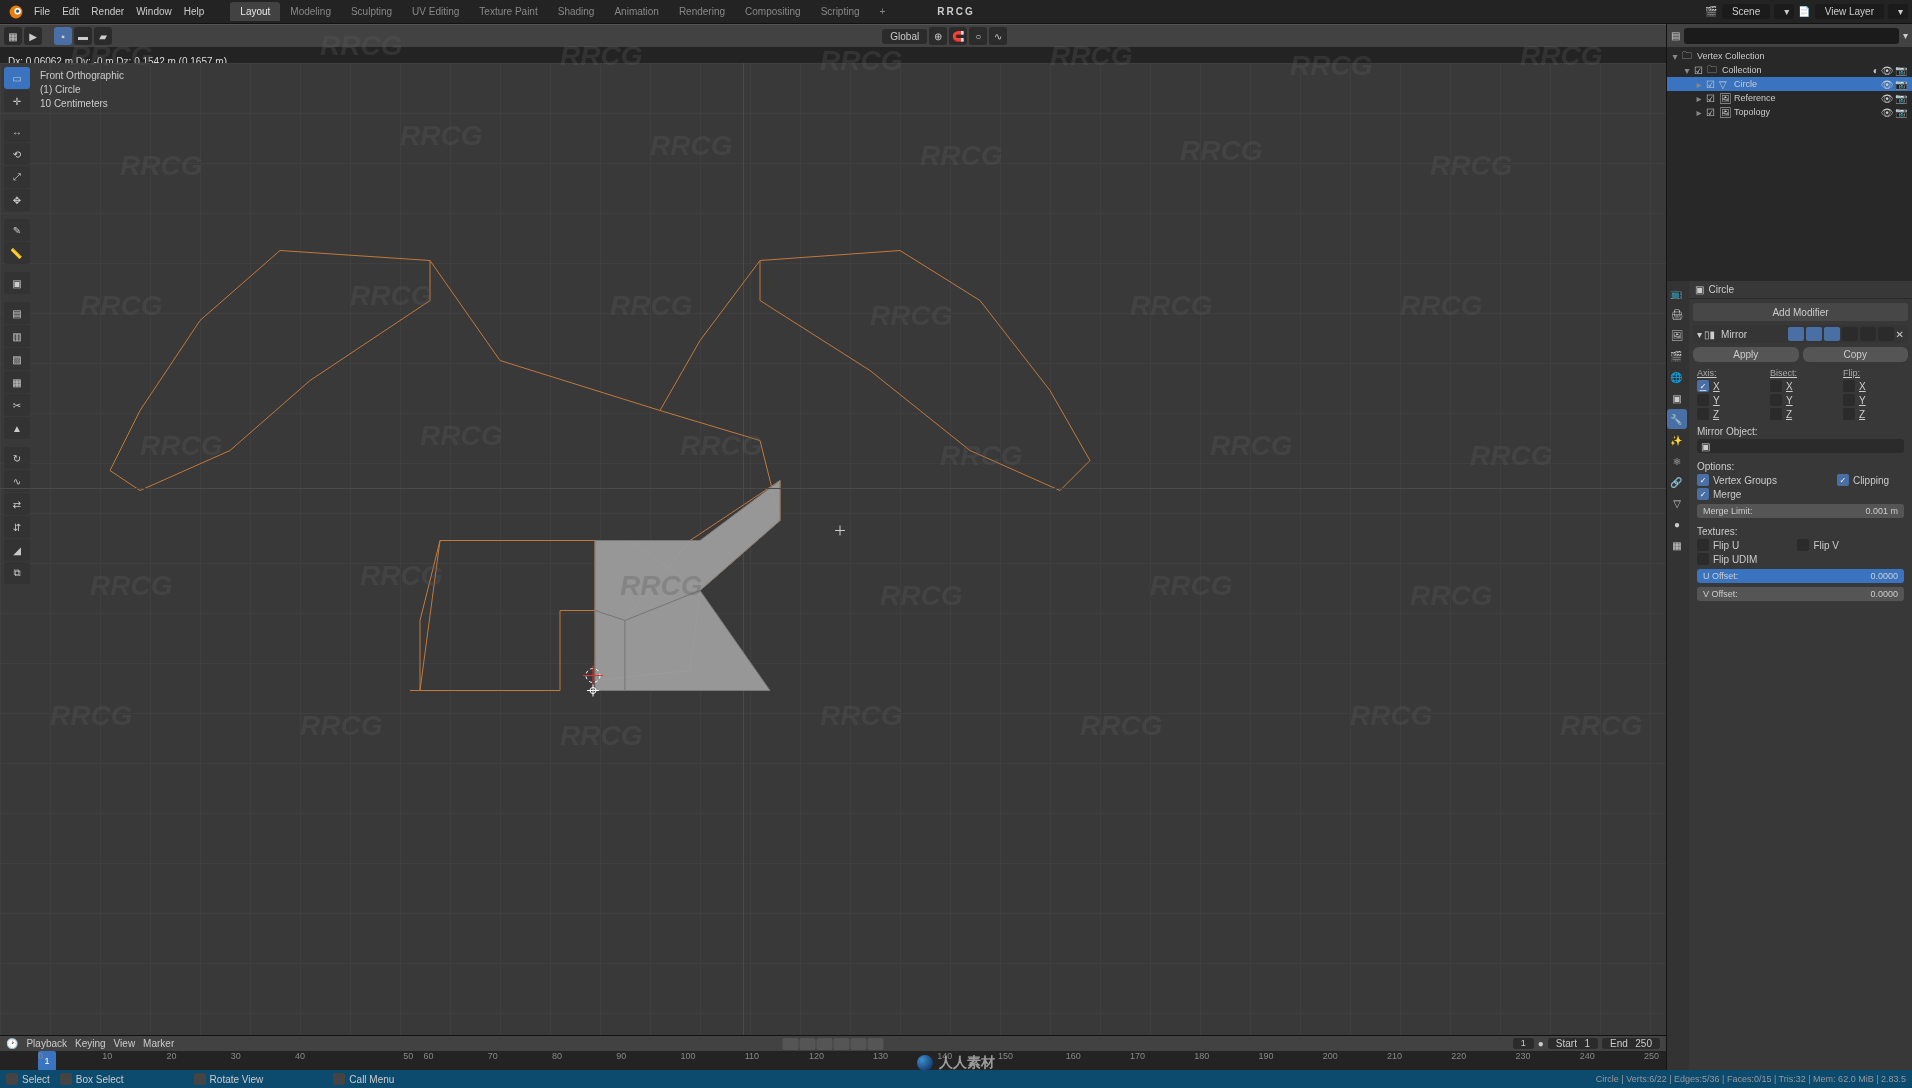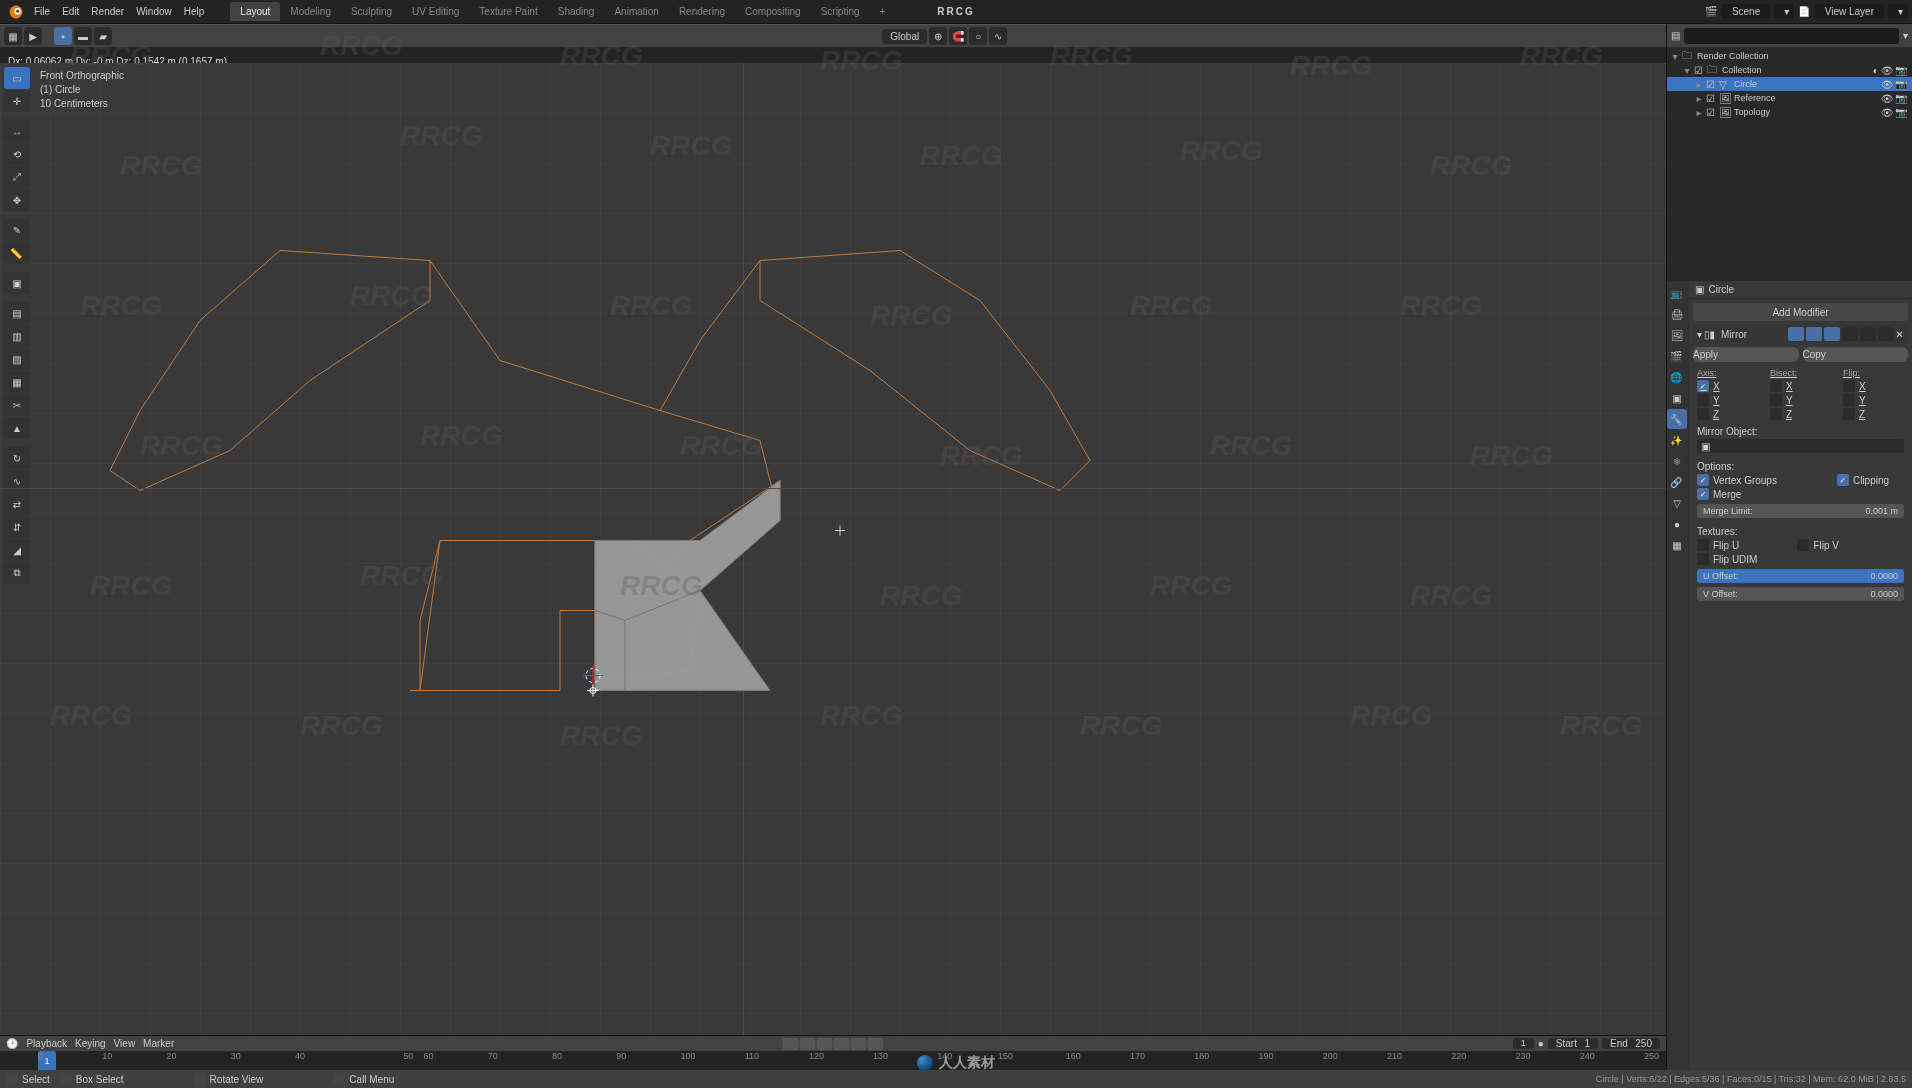--- a/index.html
+++ b/index.html
@@ -66,21 +66,21 @@
 .props-tabs .pt { width:20px; height:20px; border-radius:3px; display:flex; align-items:center; justify-content:center; }
 .props-tabs .pt.active { background:#4a6fa5; }
 .props-body { flex:1; display:flex; flex-direction:column; }
 .props-bc { height:18px; display:flex; align-items:center; padding:0 6px; gap:4px; border-bottom:1px solid #2b2b2b; }
 .props-add { height:18px; background:#474747; border-radius:3px; margin:4px; display:flex; align-items:center; justify-content:center; }
 .mod-hdr { height:18px; background:#353535; display:flex; align-items:center; padding:0 4px; gap:2px; margin:0 4px; border-radius:3px; }
 .mod-hdr .name { flex:1; padding:0 4px; }
 .mod-hdr .tb { width:16px; height:14px; background:#2b2b2b; border-radius:2px; }
 .mod-hdr .tb.on { background:#4a6fa5; }
 .mod-actions { display:flex; gap:4px; margin:4px; }
-.mod-actions div { flex:1; background:#555; padding:2px 0; border-radius:6px; }
+.mod-actions div { flex:1; background:#555; text-align:center; padding:2px 0; border-radius:6px; }
 .mod-sec { padding:2px 8px; }
 .mod-row3 { display:flex; gap:12px;text-decoration:underline; }
 .mod-row3 .col { flex:1; }
 .mod-row3 .lbl { font-size:9px; color:#aaa; }
 .chkline { display:flex; align-items:center; gap:4px; margin-top:2px; }
 .chkbox { width:12px; height:12px; background:#2b2b2b; border-radius:2px; display:inline-flex; align-items:center; justify-content:center; }
 .chkbox.on { background:#4a6fa5; }
 .chkbox.on::after { content:'✓'; font-size:8px; color:#fff; }
 .numfield { display:flex; align-items:center; background:#555; border-radius:3px; height:14px; margin-top:4px; padding:0 6px;justify-content:center; }
 .numfield.sel { background:#3a74c0; }
@@ -93,21 +93,21 @@
 .tl-hdr { height:15px; display:flex; align-items:center; gap:8px; padding:0 6px; background:#424242; }
 .tl-hdr .mid { position:absolute; left:50%; transform:translateX(-50%); display:flex; gap:1px; }
 .tl-hdr .mid .pb { width:16px; height:12px; background:#555; border-radius:2px; }
 .tl-hdr .r { margin-left:auto; display:flex; gap:4px; }
 .tl-hdr .r .nf { background:#2b2b2b; padding:0 8px; border-radius:3px; font-size:9px; }
 .tl-rule { position:relative; height:20px; background:#232323; }
 .tl-rule .tick { position:absolute; top:0; font-size:9px; color:#888; }
 .tl-rule .ph { position:absolute; top:0; bottom:0; width:18px; background:#3a74c0; border-radius:2px; display:flex; align-items:center; justify-content:center; font-size:9px; color:#fff; }
 
 
-.footer { position:absolute; left:0; right:0; bottom:0; height:18px; background:#404040; display:flex; align-items:center; padding:0 6px; gap:10px; }
+.footer { position:absolute; left:0; right:0; bottom:0; height:18px; background:#0c4a6e; display:flex; align-items:center; padding:0 6px; gap:10px; }
 .footer .item { display:flex; align-items:center; gap:4px; font-size:9px; }
 .footer .ico { width:12px; height:12px; background:#444; border-radius:2px; }
 .footer .stats { margin-left:auto; font-size:9px; color:#999; }
 
 
 .wm { position:absolute; color:#5a5a5a; font-size:28px; font-weight:bold; pointer-events:none; opacity:0.3; font-style:italic; }
 .center-logo { position:absolute; left:50%; bottom:16px; transform:translateX(-50%); display:flex; align-items:center; gap:6px; opacity:0.8; }
 .center-logo .ball { width:16px; height:16px; border-radius:50%; background:radial-gradient(circle at 30% 30%,#4af,#025); }
 .center-logo .txt { font-size:14px; color:#bbb; font-weight:bold; }
 </style>
@@ -248,21 +248,21 @@
 <div class="right-col">
   <div class="out-hdr">
     <span>▤</span>
     <div class="search"></div>
     <span>▾</span>
   </div>
   <div class="outliner">
     <div class="row">
       <span class="tri">▾</span>
         <span class="ico">🗀</span>
-        <span class="lbl">Render Collection</span>
+        <span class="lbl">Vertex Collection</span>
     </div>
     <div class="row indent1">
       <span class="tri">▾</span>
         <span class="chk">☑</span>
         <span class="ico">🗀</span>
         <span class="lbl">Collection</span>
       <span class="end">
           <span>◐</span>
           <span>👁</span>
           <span>📷</span>

